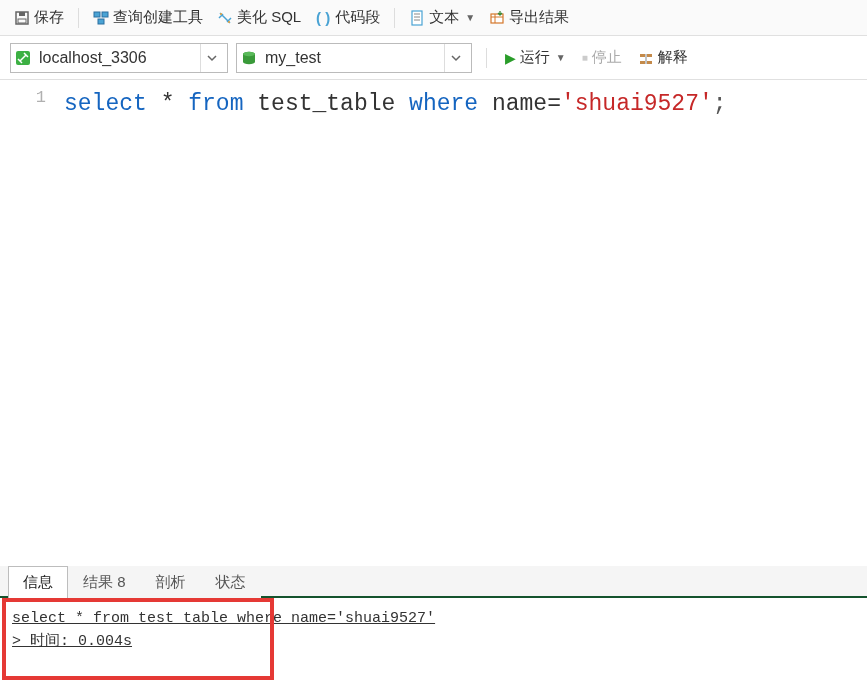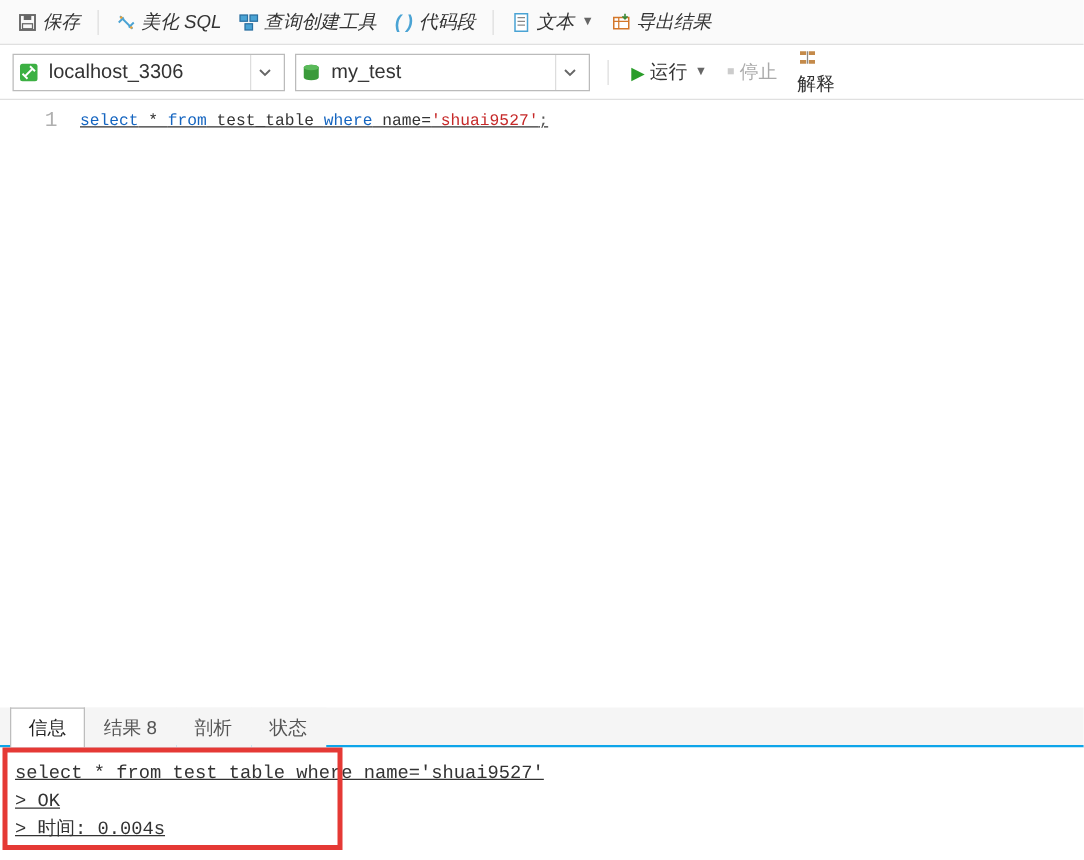--- a/index.html
+++ b/index.html
@@ -15,21 +15,20 @@
   flex-direction: column;
 }
 .toolbar {
   display: flex;
   align-items: center;
   padding: 4px 8px;
   gap: 2px;
   border-bottom: 1px solid #e0e0e0;
   background: #fafafa;
   height: 36px;
-  font-style: italic;
 }
 .toolbar-btn {
   display: flex;
   align-items: center;
   gap: 4px;
   padding: 3px 6px;
   cursor: pointer;
   border-radius: 2px;
   font-size: 15px;
   color: #333;
@@ -95,59 +94,57 @@
   display: flex;
   align-items: center;
   gap: 4px;
   color: #aaa;
   font-size: 15px;
   padding: 3px 4px;
 }
 .stop-btn .square { color: #ccc; font-size: 10px; }
 .explain-btn {
   display: flex;
-  align-items: flex-start;
+  align-items: flex-end;
   gap: 4px;
   color: #333;
   font-size: 15px;
   padding: 3px 4px;
   cursor: pointer;
-  flex-direction: column;
 }
 .editor-area {
   flex: 1;
   display: flex;
   background: #fff;
   overflow: hidden;
 }
 .gutter {
   width: 60px;
   text-align: right;
   padding: 8px 14px 8px 8px;
   color: #b0b0b0;
   font-family: Consolas, "Courier New", monospace;
   font-size: 17px;
   user-select: none;
 }
 .code {
   flex: 1;
   padding: 8px 4px;
   font-family: Consolas, "Courier New", monospace;
-  font-size: 13px;
+  font-size: 23px;
   line-height: 1.4;
   white-space: pre;
-  text-decoration: underline;
 }
 .kw { color: #1565c0; }
 .str { color: #c62828; }
 .punct { color: #555; }
 .tabs-row {
   display: flex;
   align-items: flex-end;
-  border-bottom: 2px solid #0ea5e9;
+  border-bottom: 2px solid #14532d;
   background: #f5f5f5;
   padding-left: 8px;
   height: 32px;
 }
 .tab {
   padding: 6px 14px;
   font-size: 15px;
   color: #555;
   border: 1px solid transparent;
   border-bottom: none;
@@ -193,36 +190,36 @@
           <rect x="5" y="2" width="6" height="4" fill="#666"></rect>
           <rect x="4" y="9" width="8" height="4" fill="none" stroke="#666"></rect>
         </svg>
     </span>
     <span>保存</span>
   </div>
   <div class="toolbar-sep"></div>
   <div class="toolbar-btn">
     <span class="icon">
       <svg width="16" height="16" viewBox="0 0 16 16">
+          <rect x="1" y="2" width="6" height="5" fill="#4aa3d4" stroke="#2a6fa0"></rect>
+          <rect x="9" y="2" width="6" height="5" fill="#4aa3d4" stroke="#2a6fa0"></rect>
+          <rect x="5" y="9" width="6" height="5" fill="#4aa3d4" stroke="#2a6fa0"></rect>
+        </svg>
+    </span>
+    <span>查询创建工具</span>
+  </div>
+  <div class="toolbar-btn">
+    <span class="icon">
+      <svg width="16" height="16" viewBox="0 0 16 16">
           <path d="M3 3 L13 13 M2 8 L6 4 M10 12 L14 8" stroke="#4aa3d4" stroke-width="1.5" fill="none"></path>
           <circle cx="4" cy="4" r="1" fill="#f0a030"></circle>
           <circle cx="12" cy="12" r="1" fill="#f0a030"></circle>
         </svg>
     </span>
     <span>美化 SQL</span>
-  </div>
-  <div class="toolbar-btn">
-    <span class="icon">
-      <svg width="16" height="16" viewBox="0 0 16 16">
-          <rect x="1" y="2" width="6" height="5" fill="#4aa3d4" stroke="#2a6fa0"></rect>
-          <rect x="9" y="2" width="6" height="5" fill="#4aa3d4" stroke="#2a6fa0"></rect>
-          <rect x="5" y="9" width="6" height="5" fill="#4aa3d4" stroke="#2a6fa0"></rect>
-        </svg>
-    </span>
-    <span>查询创建工具</span>
   </div>
   <div class="toolbar-btn">
     <span class="icon">
       <span style="color:#4aa3d4;font-weight:bold;font-size:15px">( )</span>
     </span>
     <span>代码段</span>
   </div>
   <div class="toolbar-sep"></div>
   <div class="toolbar-btn">
     <span class="icon">
@@ -313,15 +310,14 @@
 <div class="tabs-row">
   <div class="tab active">信息</div>
   <div class="tab">结果 8</div>
   <div class="tab">剖析</div>
   <div class="tab">状态</div>
 </div>
 
 <div class="output-pane">
   <div class="red-box"></div>
   <div>select * from test_table where name='shuai9527'</div>
-  <div>&gt; OK</div>
   <div>&gt; 时间: 0.004s</div>
 </div>
 
 </body></html>

